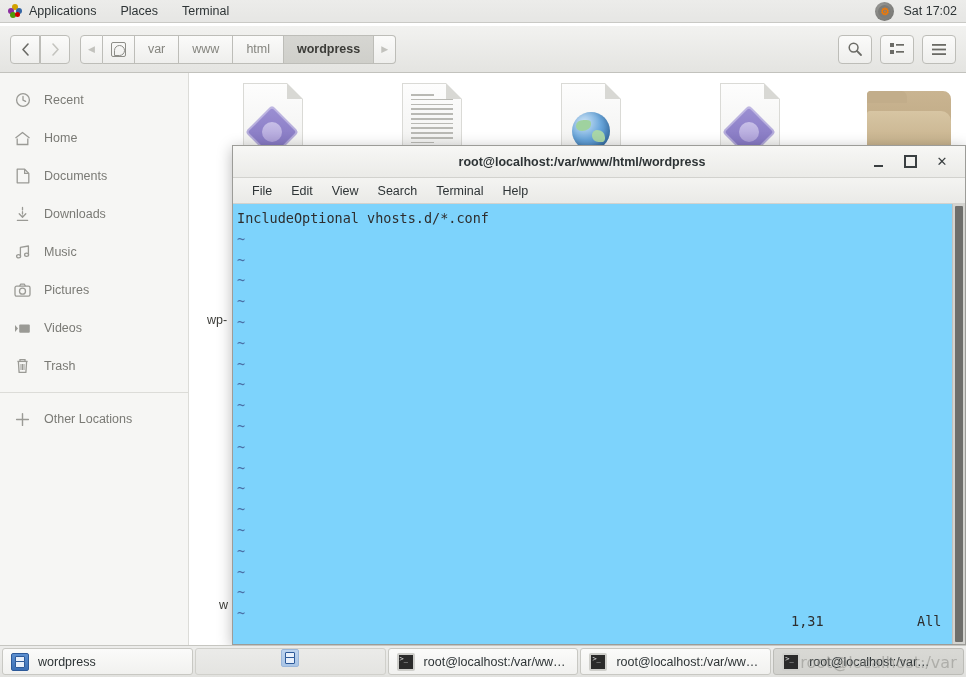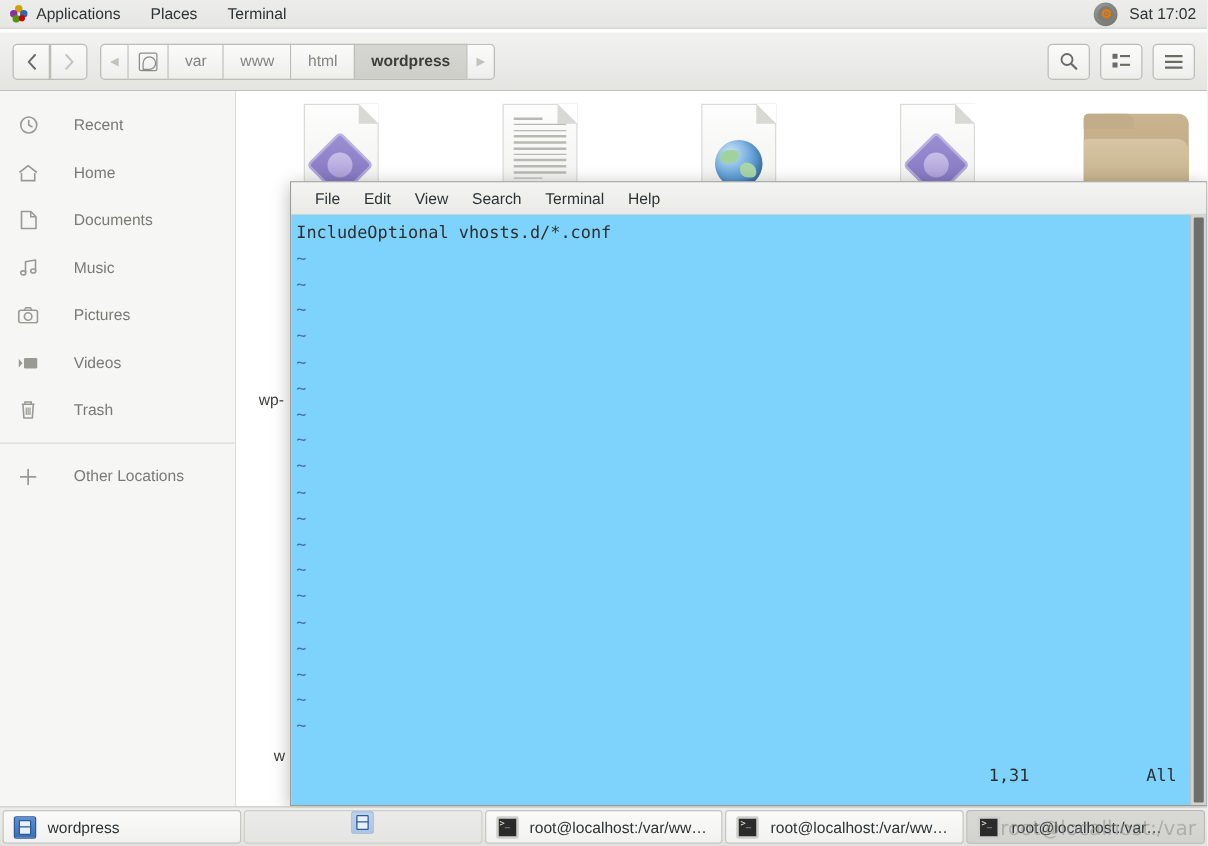--- a/index.html
+++ b/index.html
@@ -87,21 +87,21 @@
   }
   #tb-right{ margin-left:auto; display:flex; gap:8px; }
   .icon-svg{ display:block; }
 
   #fm-body{ flex:1; display:flex; min-height:0; }
   #sidebar{
     width:189px; background:#f6f6f4; border-right:1px solid #dcdcd8;
     padding-top:8px; font-size:12.5px; color:#7a7a75;
   }
   .side-item{
-    height:38px; display:flex; align-items:center; gap:28px; padding-left:14px;
+    height:38px; display:flex; align-items:center; gap:13px; padding-left:14px;
   }
   .side-sep{ height:1px; background:#dcdcd8; margin:7px 0; }
   .side-ico{ width:17px; height:17px; display:flex; align-items:center; justify-content:center; color:#9a9a95; }
 
   #fm-content{ flex:1; position:relative; background:#fff; overflow:hidden; }
   .file-cell{ position:absolute; width:120px; text-align:center; }
   .doc-icon{
     width:60px; height:74px; margin:0 auto; position:relative;
     background:linear-gradient(to bottom,#fdfdfd,#f1f1ef);
     border:1px solid #dadad6; border-top-right-radius:0;
@@ -355,20 +355,30 @@
           <span class="side-ico">
             <svg width="14" height="16" viewBox="0 0 14 16">
                 <path d="M1.2 1.2 L8.6 1.2 L12.8 5.4 L12.8 14.8 L1.2 14.8 Z" fill="none" stroke="#9a9a95" stroke-width="1.3" stroke-linejoin="round"></path>
                 <path d="M8.6 1.2 L8.6 5.4 L12.8 5.4" fill="none" stroke="#9a9a95" stroke-width="1.2"></path>
               </svg>
           </span>
           <span>Documents</span>
         </div>
         <div class="side-item">
           <span class="side-ico">
+            <svg width="15" height="16" viewBox="0 0 15 16">
+                <path d="M7.5 1.5 L7.5 10.5" stroke="#9a9a95" stroke-width="1.3" stroke-linecap="round" stroke-dasharray="2.4 1.8"></path>
+                <path d="M4.2 7.8 L7.5 11.3 L10.8 7.8" fill="none" stroke="#9a9a95" stroke-width="1.3" stroke-linejoin="round" stroke-linecap="round"></path>
+                <path d="M2.4 14.4 L12.6 14.4" stroke="#9a9a95" stroke-width="1.3" stroke-linecap="round"></path>
+              </svg>
+          </span>
+          <span>Downloads</span>
+        </div>
+        <div class="side-item">
+          <span class="side-ico">
             <svg width="16" height="16" viewBox="0 0 16 16">
                 <path d="M5.4 12 L5.4 3.4 L13.4 2 L13.4 10.4" fill="none" stroke="#9a9a95" stroke-width="1.3" stroke-linejoin="round"></path>
                 <ellipse cx="3.6" cy="12.3" rx="2" ry="1.6" fill="none" stroke="#9a9a95" stroke-width="1.3"></ellipse>
                 <ellipse cx="11.6" cy="10.8" rx="2" ry="1.6" fill="none" stroke="#9a9a95" stroke-width="1.3"></ellipse>
               </svg>
           </span>
           <span>Music</span>
         </div>
         <div class="side-item">
           <span class="side-ico">
@@ -452,20 +462,28 @@
           </div>
         </div>
 
         <div class="fm-label" style="left:18px; top:240px;">wp-</div>
         <div class="fm-label" style="left:30px; top:525px;">w</div>
       </div>
     </div>
   </div>
 
   <div id="terminal">
+    <div id="term-title">
+      <div id="term-title-text">root@localhost:/var/www/html/wordpress</div>
+      <div id="win-btns">
+        <span class="wb wb-min"></span>
+        <span class="wb wb-max"></span>
+        <span class="wb">✕</span>
+      </div>
+    </div>
 
     <div id="term-menu">
       <span>File</span>
       <span>Edit</span>
       <span>View</span>
       <span>Search</span>
       <span>Terminal</span>
       <span>Help</span>
     </div>
 

